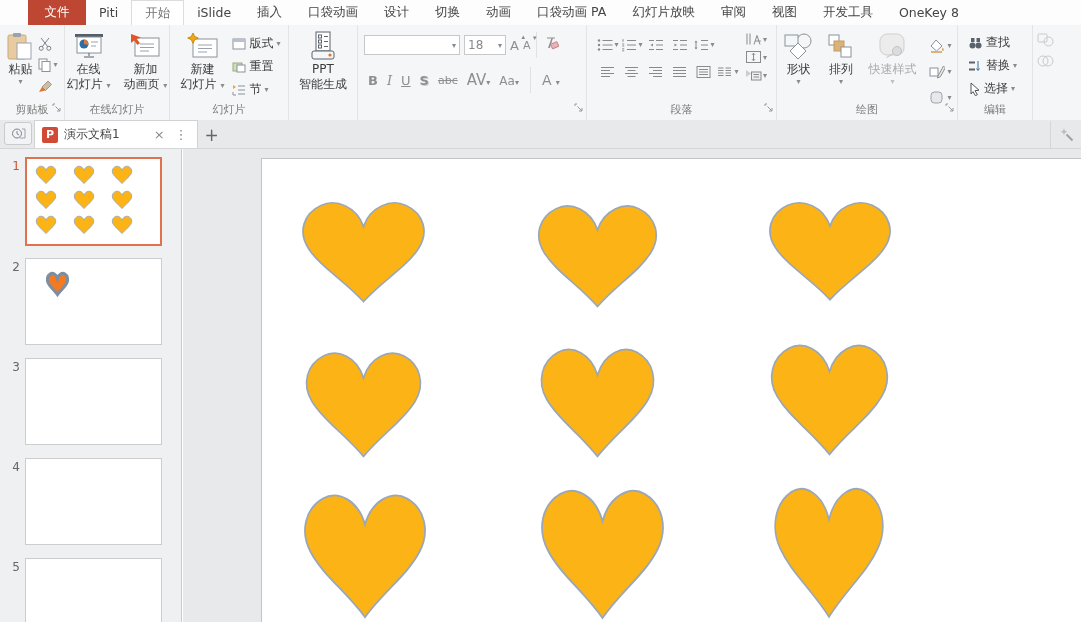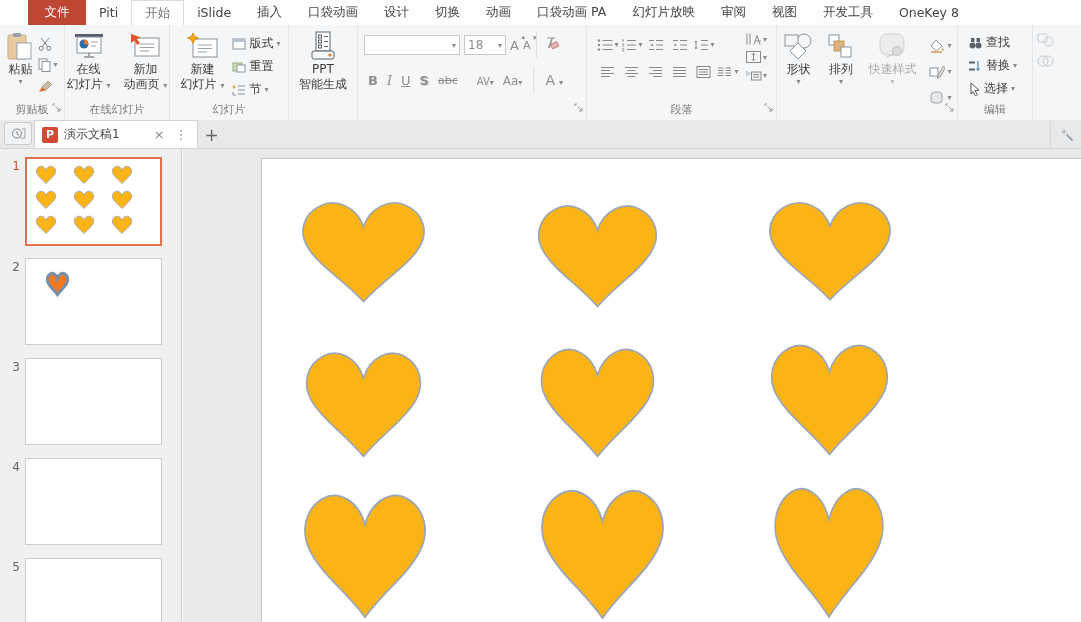--- a/index.html
+++ b/index.html
@@ -32,21 +32,21 @@
   .mini{height:21px;display:flex;align-items:center;gap:2px;padding:0 2px;}
   .smallbtn{display:flex;align-items:center;gap:3px;height:21px;font-size:12px;color:#3C3C3C;}
   .combo{background:#fff;border:1px solid #C6C8CA;height:20px;box-sizing:border-box;display:flex;align-items:center;justify-content:space-between;padding:0 3px;font-size:12px;color:#8a8a8a;}
   .font-row1{display:flex;align-items:center;gap:4px;margin:7px 6px 0;}
   .font-row2{display:flex;align-items:center;gap:9px;margin:9px 10px 0;font-size:13px;color:#8F8F8F;}
   .fb{font-weight:bold;}
   .fi{font-style:italic;font-family:"DejaVu Serif","Liberation Serif",serif;}
   .fu{text-decoration:underline;}
   .fs{font-weight:bold;text-shadow:1px 1px 0 #cfcfcf;}
   .fstrike{font-size:11px;text-decoration:line-through;}
-  .fsp{font-size:10px;margin-left:10px;}
+  .fsp{font-size:15px;}
   .fcase{font-size:12px;}
   .fcol{font-size:14px;}
   .af{position:relative;font-size:13px;}
   .af .tiny{position:absolute;top:-5px;right:-6px;font-size:7px;color:#8a8a8a;}
   .vdiv{width:1px;height:26px;background:#E0E1E2;margin:0 2px;}
   .para-body{display:flex;padding-top:6px;justify-content:center;}
   .para-grid{display:grid;grid-template-columns:repeat(6,24px);grid-auto-rows:27px;justify-items:center;align-items:center;}
   .pcell{display:flex;align-items:center;gap:1px;}
   .para-col{display:flex;flex-direction:column;gap:4px;margin-left:5px;padding-top:1px;}
   .edit-col{display:flex;flex-direction:column;padding:7px 0 0 10px;gap:2px;}
@@ -437,20 +437,21 @@
             <span class="caret">▾</span>
           </span>
           <span class="mini">
             <svg width="16" height="14" viewBox="0 0 16 14">
                 <rect x="2" y="1" width="11" height="11" rx="3.5" fill="#E6E8EA" stroke="#9AA3AD"></rect>
               </svg>
             <span class="caret">▾</span>
           </span>
         </div>
       </div>
+      <div class="glabel">绘图</div>
       <span class="launcher">
         <svg width="9" height="9" viewBox="0 0 9 9" fill="none" stroke="#999">
             <path d="M1 3V1h2M3.5 3.5L8 8M8 5v3H5"></path>
           </svg>
       </span>
     </div>
 
     <div class="rgroup" style="width:75px">
       <div class="edit-col">
         <span class="smallbtn">

